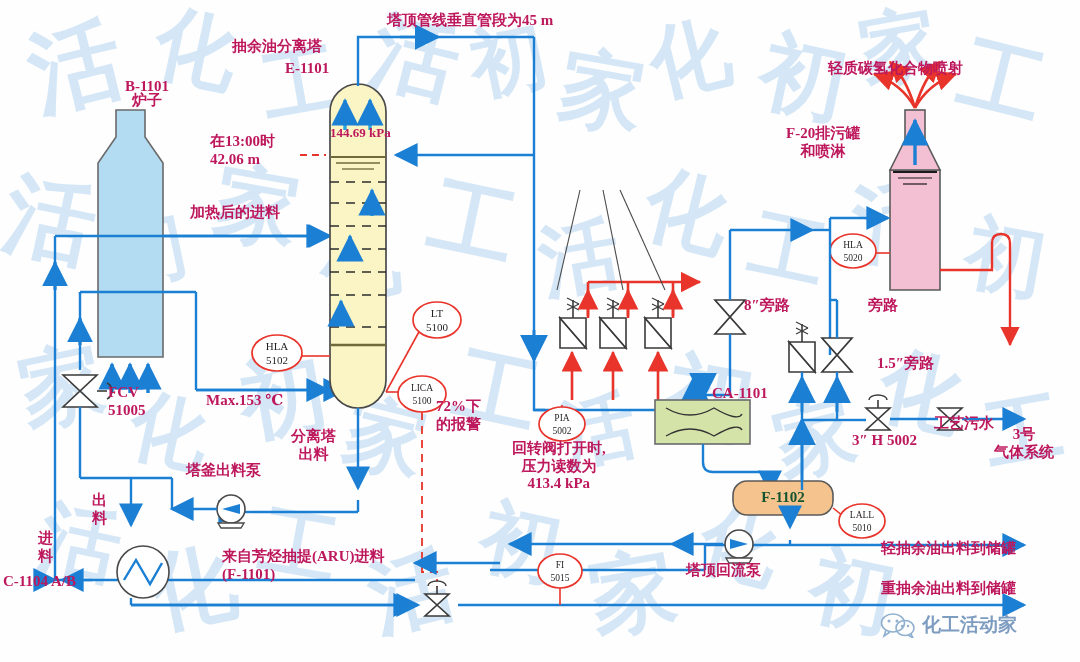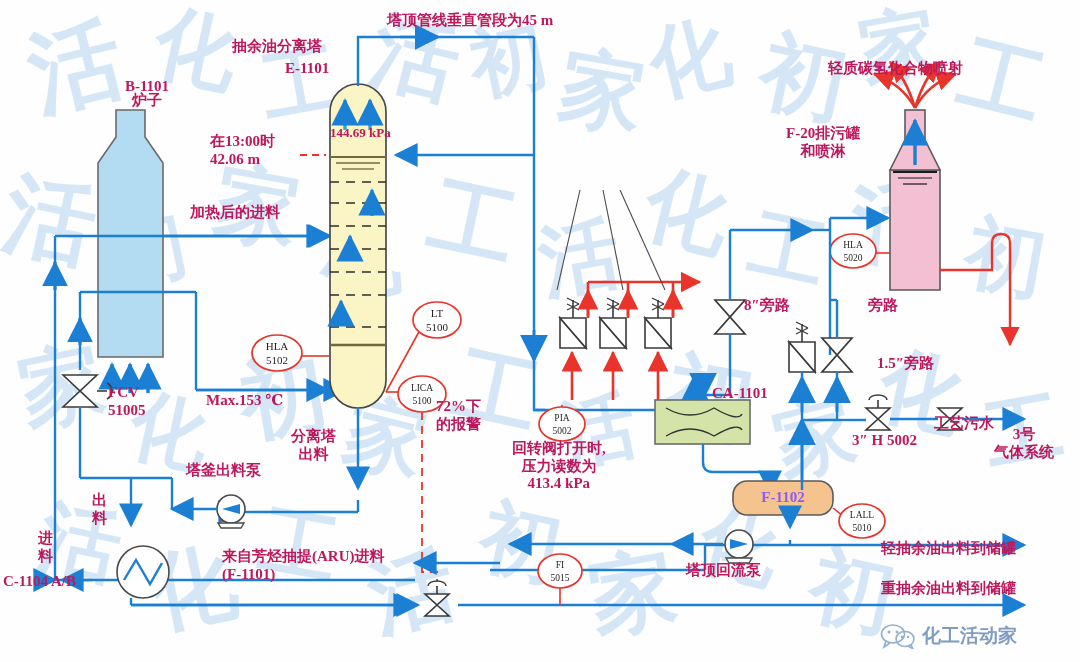--- a/index.html
+++ b/index.html
@@ -526,21 +526,21 @@
   <div class="lbl cn" style="left:436px;top:398px;text-align:center;">72%下
 的报警</div>
 
 
   <div class="lbl cn" style="left:512px;top:440px;text-align:center;">回转阀打开时,
 压力读数为
 413.4 kPa</div>
 
   <div class="lbl cn" style="left:712px;top:385px;">CA-1101</div>
 
-  <div class="lbl cn" style="left:757px;top:489px;width:52px;text-align:center;color:#8b5cf6;font-size:15px;">F-1102</div>
+  <div class="lbl cn" style="left:757px;top:489px;width:52px;text-align:center;color:#14532d;font-size:15px;">F-1102</div>
 
   <div class="lbl cn" style="left:744px;top:297px;">8″旁路</div>
 
   <div class="lbl cn" style="left:868px;top:297px;">旁路</div>
 
   <div class="lbl cn" style="left:856px;top:355px;margin-left:21px;">1.5″旁路</div>
 
   <div class="lbl cn" style="left:852px;top:432px;">3″ H 5002</div>
 
   <div class="lbl cn" style="left:994px;top:426px;text-align:center;">3号
@@ -564,21 +564,21 @@
 
   <div class="lbl cn" style="left:92px;top:492px;text-align:center;">出
 料</div>
 
   <div class="lbl cn" style="left:3px;top:573px;">C-1104 A/B</div>
 
   <div class="lbl cn" style="left:108px;top:384px;white-space:pre;">FCV
 51005</div>
 
 
-  <div id="wechat" style="left:880px;top:612px;margin-top:11px;">
+  <div id="wechat" style="left:880px;top:612px;">
     <svg width="36" height="26" viewBox="0 0 36 26">
       <ellipse cx="13" cy="11" rx="11.5" ry="9" fill="none" stroke="#8fb0cf" stroke-width="1.6"></ellipse>
       <path d="M6,18 L4,24 L10,20" fill="none" stroke="#8fb0cf" stroke-width="1.6"></path>
       <circle cx="9" cy="9" r="1.5" fill="#8fb0cf"></circle>
       <circle cx="17" cy="9" r="1.5" fill="#8fb0cf"></circle>
       <ellipse cx="25" cy="16" rx="9" ry="7.5" fill="none" stroke="#8fb0cf" stroke-width="1.6"></ellipse>
       <path d="M31,22 L33,26 L28,23" fill="none" stroke="#8fb0cf" stroke-width="1.6"></path>
       <circle cx="22" cy="14" r="1.2" fill="#8fb0cf"></circle>
       <circle cx="28" cy="14" r="1.2" fill="#8fb0cf"></circle>
     </svg>

